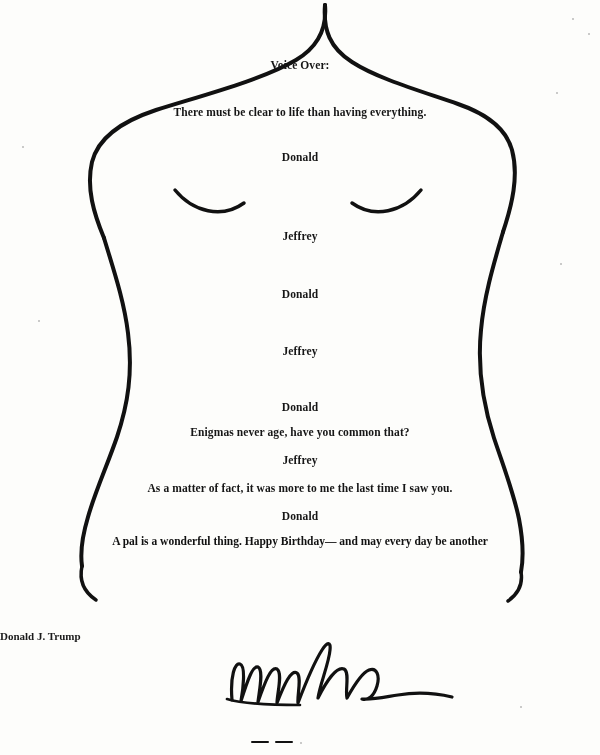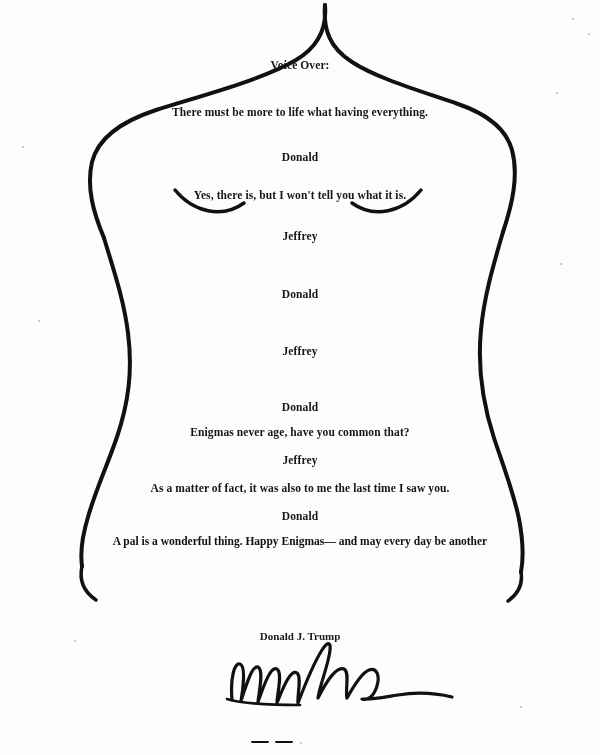--- a/index.html
+++ b/index.html
@@ -60,21 +60,21 @@
     width: 410px;
     text-align: center;
     font-weight: bold;
     font-size: 11.5px;
     line-height: 17px;
   }
   .sig-name {
     position: absolute;
     left: 0;
     width: 100%;
-    text-align: center;
+    text-align: left;
     font-size: 11px;
     font-weight: bold;
     color: #1b1b1b;
   }
 </style>
 </head>
 <body>
 
 <div id="page">
 
@@ -120,30 +120,29 @@
       <path d="M227 699 C 240 703, 262 705, 300 705" stroke-width="2.6"></path>
 
       <path d="M252 742 L 268 742" stroke-width="2"></path>
       <path d="M276 742 L 292 742" stroke-width="2"></path>
     </g>
   </svg>
 
   <div id="text-layer">
     <div class="line speaker" style="top:58px;">Voice Over:</div>
 
-    <div class="line dialogue" style="top:105px;">There must be more to life what having everything.</div>
+    <div class="line dialogue" style="top:105px;">There must be clear to life than having everything.</div>
     <div class="line speaker" style="top:150px;">Donald</div>
-    <div class="line dialogue" style="top:188px;">Yes, there is, but I won't tell you what it is.</div>
     <div class="line speaker" style="top:229px;">Jeffrey</div>
     <div class="line speaker" style="top:287px;">Donald</div>
     <div class="line speaker" style="top:344px;">Jeffrey</div>
     <div class="line speaker" style="top:400px;">Donald</div>
     <div class="line dialogue" style="top:425px;">Enigmas never age, have you common that?</div>
     <div class="line speaker" style="top:453px;">Jeffrey</div>
-    <div class="line dialogue" style="top:481px;">As a matter of fact, it was also to me the last time I saw you.</div>
+    <div class="line dialogue" style="top:481px;">As a matter of fact, it was more to me the last time I saw you.</div>
     <div class="line speaker" style="top:509px;">Donald</div>
 
-    <div class="wrapline" style="top:533px;">A pal is a wonderful thing. Happy Enigmas— and may every day be another</div>
+    <div class="wrapline" style="top:533px;">A pal is a wonderful thing. Happy Birthday— and may every day be another</div>
 
     <div class="sig-name" style="top:630px;">Donald J. Trump</div>
   </div>
 
 </div>
 
 </body></html>

